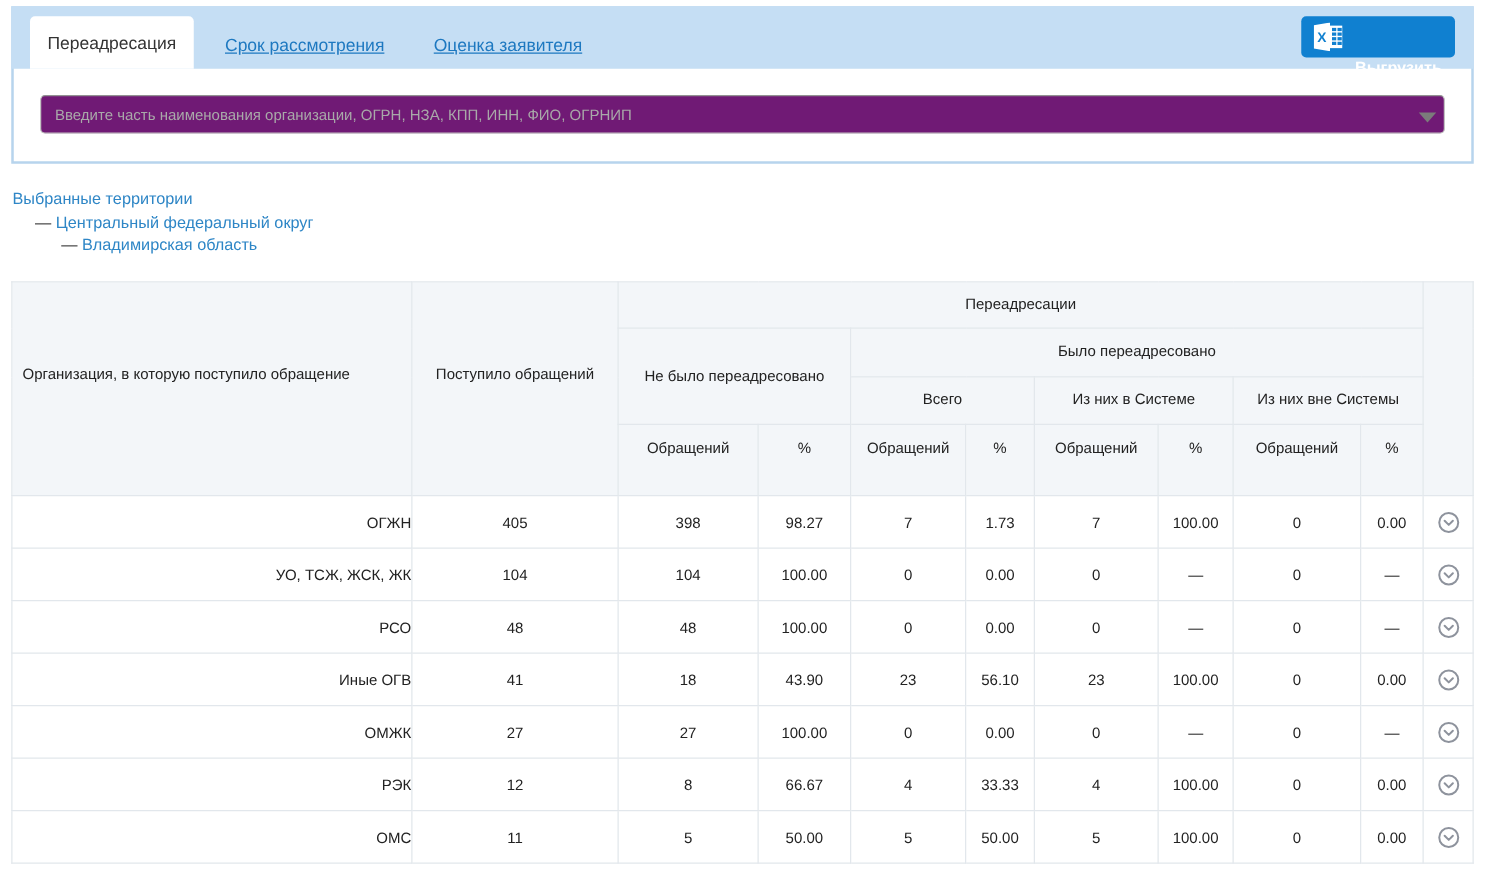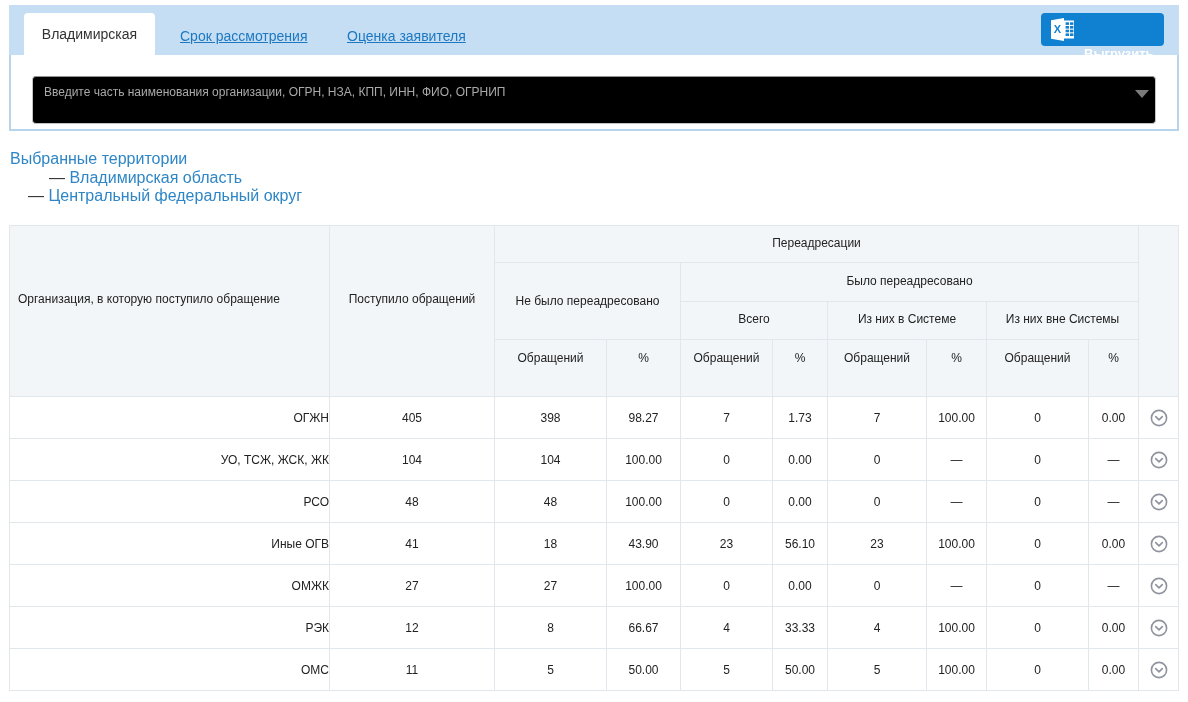--- a/index.html
+++ b/index.html
@@ -6,43 +6,43 @@
 html,body { width:1188px; height:702px; background:#fff; font-family:"Liberation Sans",sans-serif; position:relative; }
 .panel { position:absolute; left:9px; top:5px; width:1170px; height:126px; border:2px solid #b7d4ed; background:#fff; }
 .strip { position:absolute; left:-2px; top:-2px; width:1170px; height:50px; background:#c5def4; }
 .tab-active { position:absolute; left:15px; top:8px; width:131px; height:42px; background:#fff; border-radius:4px 4px 0 0; text-align:center; line-height:42px; font-size:14px; color:#333; }
 .tab-link { position:absolute; top:6px; height:50px; line-height:50px; font-size:14px; color:#1d78c0; text-decoration:underline; }
 #tl1 { left:171px; }
 #tl2 { left:338px; }
 .btn { position:absolute; left:1032px; top:8px; width:123px; height:33px; background:#1080d0; border-radius:4px; color:#fff; font-size:13px; font-weight:bold; display:flex; align-items:center; justify-content:flex-start; }
 .btn svg { margin-left:10px; }
 .btn span { margin-left:10px;margin-top:48px; }
-.search { position:absolute; left:21px; top:69px; width:1124px; height:48px; border:1px solid #c2c2c2; border-top-color:#929292; border-radius:4px; background:#000000; }
+.search { position:absolute; left:21px; top:69px; width:1124px; height:31px; border:1px solid #c2c2c2; border-top-color:#929292; border-radius:4px; background:#701a75; }
 .search .ph { position:absolute; left:11px; top:0; line-height:30px; font-size:12px; color:#a9a9a9; }
 .search .arr { position:absolute; right:6px; top:13px; width:0; height:0; border-left:7px solid transparent; border-right:7px solid transparent; border-top:8px solid #7b7b7b; }
-.terr { position:absolute; left:10px; top:150px; font-size:16px; line-height:18.5px; color:#2e86c6; }
+.terr { position:absolute; left:10px; top:150px; font-size:13px; line-height:18.5px; color:#2e86c6; }
 .terr .dash { color:#333; }
 .terr div { white-space:pre; }
 table { position:absolute; left:9px; top:225px; width:1169px; border-collapse:collapse; table-layout:fixed; font-size:12px; color:#222; }
 th, td { border:1px solid #e2e7ec; vertical-align:middle; }
 thead th { background:#f3f6f9; font-size:12px; font-weight:normal; text-align:center; color:#222; }
 th.pbot { padding-bottom:21px; }
 th.pb2 { padding-bottom:25px; }
 th.pb3 { padding-bottom:3px; }
 th.pb4 { padding-bottom:4px; }
 td { background:#fff; text-align:center; }
 td.name { text-align:right; padding-left:11px; font-weight:normal; }
 tbody tr { height:42px; }
 .chev { display:inline-block; vertical-align:middle; }
 </style>
 </head>
 <body>
 <div class="panel">
   <div class="strip">
-    <div class="tab-active">Владимирская</div>
+    <div class="tab-active">Переадресация</div>
     <div class="tab-link" id="tl1">Срок рассмотрения</div>
     <div class="tab-link" id="tl2">Оценка заявителя</div>
     <div class="btn">
       <svg width="23" height="23" viewBox="0 0 23 23">
         <rect x="13" y="2.5" width="10" height="18" fill="#fff"></rect>
         <g fill="#1080d0">
           <rect x="14.6" y="4.3" width="3.4" height="2.6"></rect>
           <rect x="19" y="4.3" width="3.4" height="2.6"></rect>
           <rect x="14.6" y="8" width="3.4" height="2.6"></rect>
           <rect x="19" y="8" width="3.4" height="2.6"></rect>
@@ -57,22 +57,22 @@
       <span>Выгрузить</span>
     </div>
   </div>
   <div class="search">
     <div class="ph">Введите часть наименования организации, ОГРН, НЗА, КПП, ИНН, ФИО, ОГРНИП</div>
     <div class="arr"></div>
   </div>
 </div>
 <div class="terr">
   <div>Выбранные территории</div>
+  <div style="padding-left:18px"><span class="dash">—</span> Центральный федеральный округ</div>
   <div style="padding-left:39px"><span class="dash">—</span> Владимирская область</div>
-  <div style="padding-left:18px"><span class="dash">—</span> Центральный федеральный округ</div>
 </div>
 <table>
   <colgroup>
     <col style="width:320px">
       <col style="width:165px">
       <col style="width:112px">
       <col style="width:74px">
     <col style="width:92px">
       <col style="width:55px">
       <col style="width:99px">

